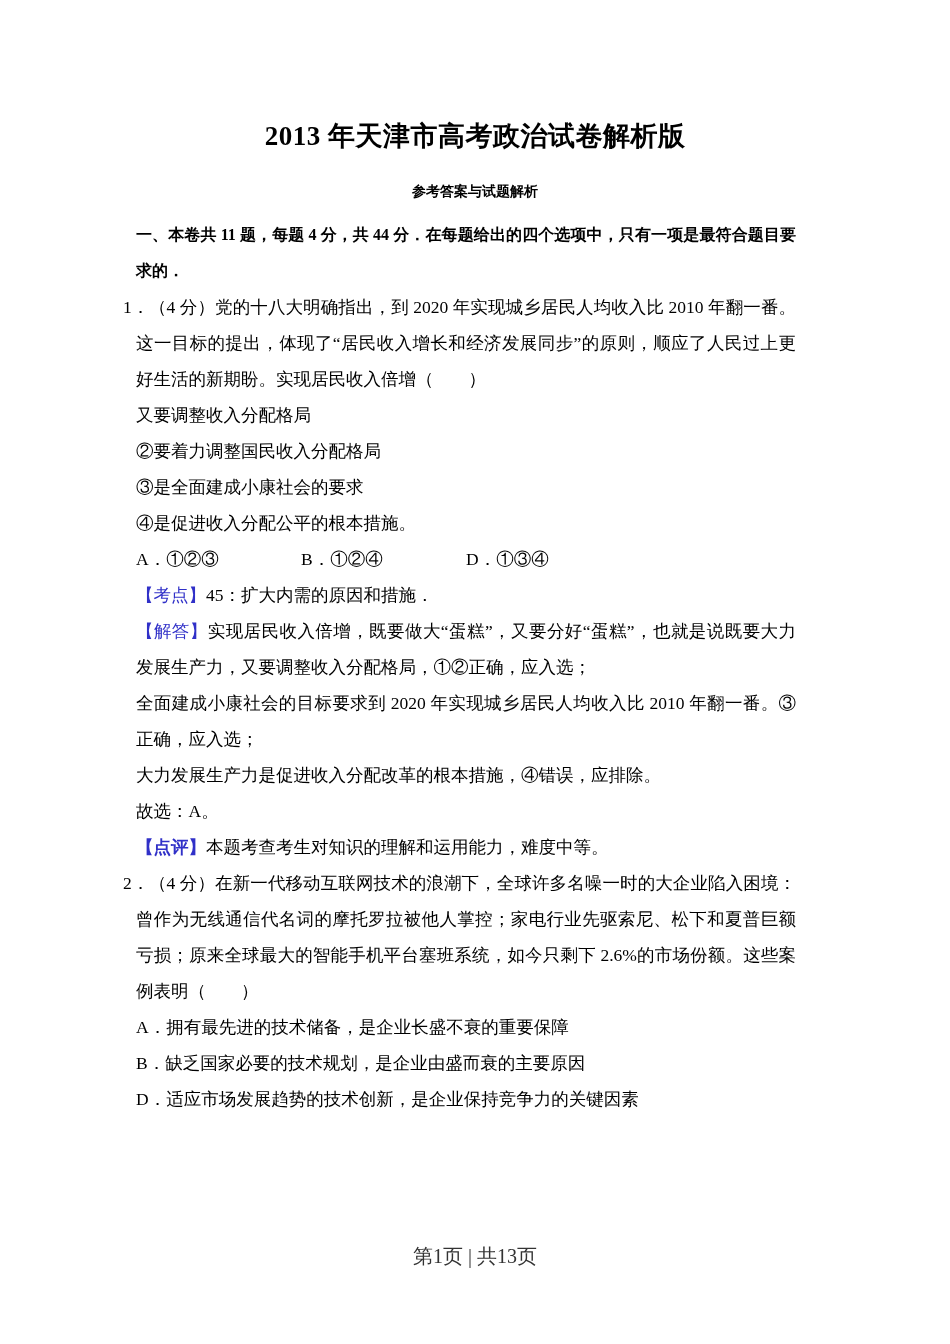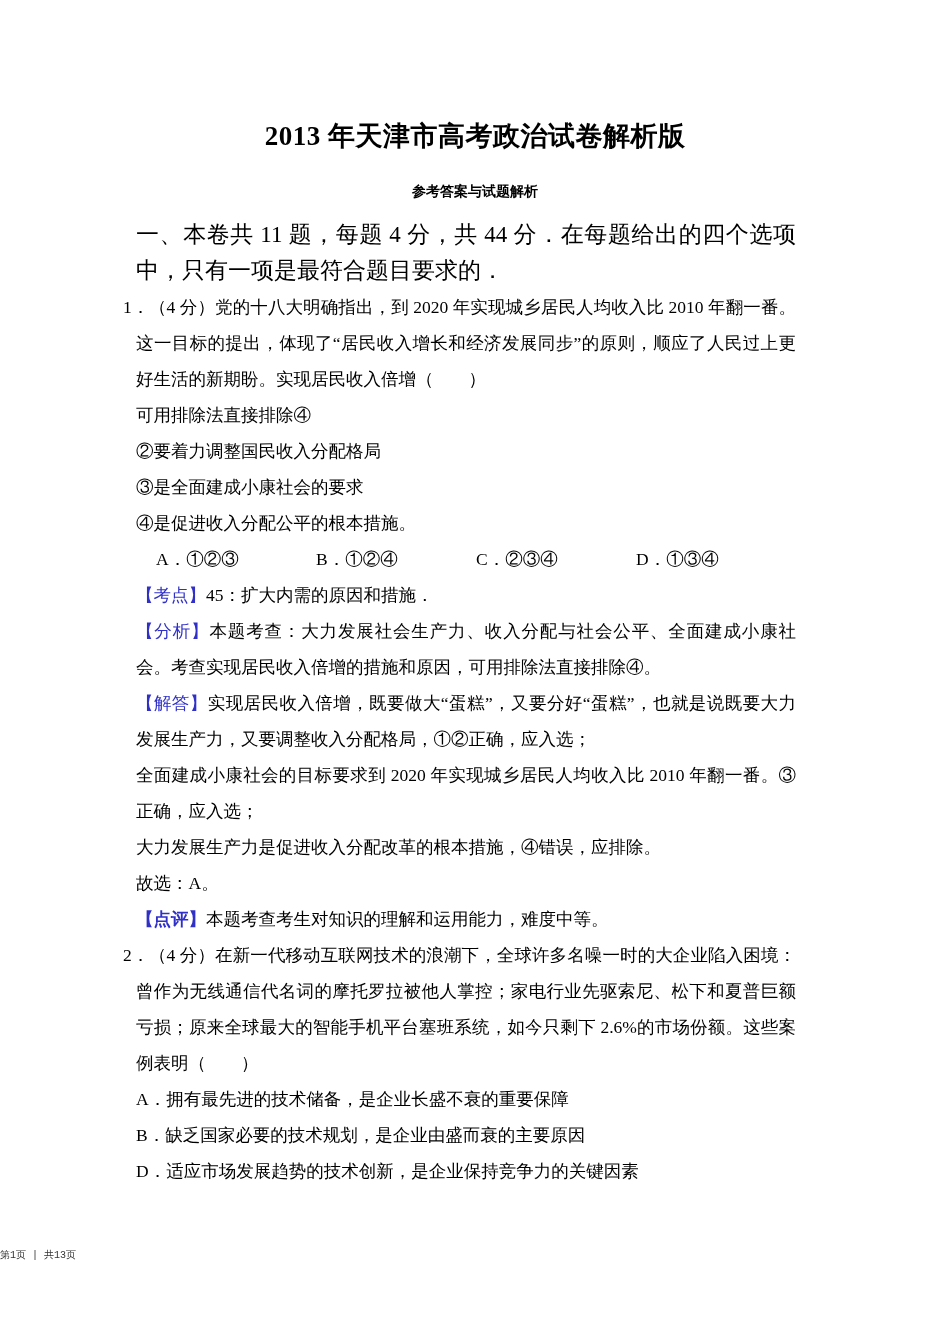--- a/index.html
+++ b/index.html
@@ -33,73 +33,71 @@
   }
   .content {
     margin: 17px 0 0 136px;
     width: 660px;
     font-size: 17.5px;
     line-height: 36px;
     text-align: justify;
   }
   .content p { margin: 0; }
   .section-header {
-    font-weight: normal;
-    font-size: 23px;
+    font-weight: bold;
+    font-size: 16px;
   }
   .question { position: relative; }
   .q-num {
     position: absolute;
     left: -13px;
     top: 0;
     line-height: 36px;
   }
   .stem { text-indent: 13px; }
-  .choice-row { display: flex; margin-left: 20px; }
+  .choice-row { display: flex; }
   .choice { width: 25%; }
   .tag { color: #3030C8; }
   .footer {
     position: absolute;
     top: 1246px;
     left: 0;
     width: 950px;
-    text-align: left;
-    font-family: Liberation Mono, monospace;
-    font-size: 10px;
+    text-align: center;
+    font-family: Liberation Serif, serif;
+    font-size: 20px;
     line-height: 20px;
     color: #333333;
   }
 </style>
 </head>
 <body>
 
 <div class="page">
 
   <div class="doc-title">2013 年天津市高考政治试卷解析版</div>
   <div class="doc-subtitle">参考答案与试题解析</div>
 
   <div class="content">
 
     <p class="section-header">一、本卷共 11 题，每题 4 分，共 44 分．在每题给出的四个选项中，只有一项是最符合题目要求的．</p>
 
     <div class="question">
       <span class="q-num">1．</span>
       <p class="stem">（4 分）党的十八大明确指出，到 2020 年实现城乡居民人均收入比 2010 年翻一番。这一目标的提出，体现了“居民收入增长和经济发展同步”的原则，顺应了人民过上更好生活的新期盼。实现居民收入倍增（　　）</p>
-      <p>可用排除法直接排除④</p>
+      <p>又要调整收入分配格局</p>
       <p>②要着力调整国民收入分配格局</p>
       <p>③是全面建成小康社会的要求</p>
       <p>④是促进收入分配公平的根本措施。</p>
       <div class="choice-row">
         <span class="choice">A．①②③</span>
         <span class="choice">B．①②④</span>
-        <span class="choice">C．②③④</span>
         <span class="choice">D．①③④</span>
       </div>
       <p><span class="tag" style="color: rgb(48, 48, 200);">【考点】</span><span>45：扩大内需的原因和措施．</span></p>
-      <p><span class="tag" style="color: rgb(48, 48, 200);">【分析】</span><span>本题考查：大力发展社会生产力、收入分配与社会公平、全面建成小康社会。考查实现居民收入倍增的措施和原因，可用排除法直接排除④。</span></p>
       <p><span class="tag" style="color: rgb(48, 48, 200); margin-top: 6px;">【解答】</span><span>实现居民收入倍增，既要做大“蛋糕”，又要分好“蛋糕”，也就是说既要大力发展生产力，又要调整收入分配格局，①②正确，应入选；</span></p>
       <p><span>全面建成小康社会的目标要求到 2020 年实现城乡居民人均收入比 2010 年翻一番。③正确，应入选；</span></p>
       <p><span>大力发展生产力是促进收入分配改革的根本措施，④错误，应排除。</span></p>
       <p><span>故选：A。</span></p>
       <p><span class="tag" style="color: rgb(48, 48, 200); font-weight: bold;">【点评】</span><span>本题考查考生对知识的理解和运用能力，难度中等。</span></p>
     </div>
 
     <div class="question">
       <span class="q-num">2．</span>
       <p class="stem">（4 分）在新一代移动互联网技术的浪潮下，全球许多名噪一时的大企业陷入困境：曾作为无线通信代名词的摩托罗拉被他人掌控；家电行业先驱索尼、松下和夏普巨额亏损；原来全球最大的智能手机平台塞班系统，如今只剩下 2.6%的市场份额。这些案例表明（　　）</p>

